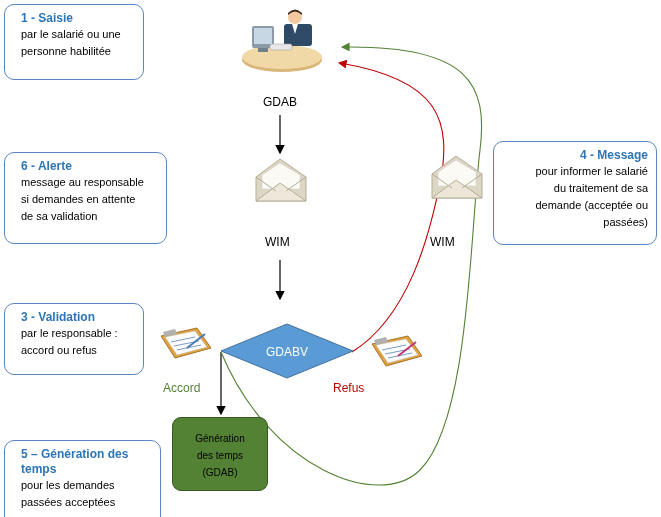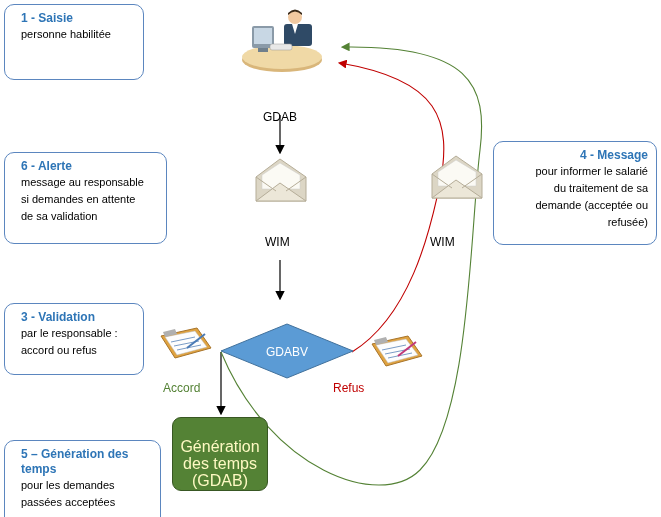--- a/index.html
+++ b/index.html
@@ -8,23 +8,23 @@
   .stage { position:absolute; left:0; top:0; width:661px; height:412px;border-radius:7px; }
   svg.wires { position:absolute; left:0; top:0; }
   .box { position:absolute; background:#ffffff; border:1px solid #5b86bf;
          border-radius:10px; box-sizing:border-box; padding:6px 8px 6px 16px; }
   .box .title { color:#2e75b6; font-weight:bold; font-size:12px; line-height:15px; }
   .box .desc { color:#000; font-size:11px; line-height:17px; }
   .lbl { position:absolute; font-size:12px; color:#000; }
   .accord { color:#548235; }
   .refus { color:#c00000; }
   .tdab { position:absolute; left:172px; top:417px; width:96px; height:74px;
-          background:#548235; border:1px solid #385723; border-radius:9px; color:#fef9c3;
-          font-size:16px; line-height:17px; text-align:center; box-sizing:border-box;
-          padding-top:20px; }
+          background:#548235; border:1px solid #385723; border-radius:9px; color:#000000;
+          font-size:10px; line-height:17px; text-align:center; box-sizing:border-box;
+          padding-top:12px; }
   .icon { position:absolute; }
 </style>
 </head>
 <body>
 
 <div class="stage">
 
   <svg class="wires" width="661" height="517">
     <defs>
       <marker id="ablk" markerWidth="8" markerHeight="8" refX="6" refY="4" orient="auto">
@@ -39,20 +39,21 @@
     </defs>
     <line x1="280" y1="115" x2="280" y2="152" stroke="#000" stroke-width="1.2" marker-end="url(#ablk)"></line>
     <line x1="280" y1="260" x2="280" y2="298" stroke="#000" stroke-width="1.2" marker-end="url(#ablk)"></line>
     <line x1="221" y1="352" x2="221" y2="413" stroke="#000" stroke-width="1.2" marker-end="url(#ablk)"></line>
     <path d="M352,352 C420,310 435,200 440,185 C452,120 440,80 340,63" fill="none" stroke="#c00000" stroke-width="1.1" marker-end="url(#ared)"></path>
     <path d="M221,352 C270,470 380,510 420,470 C470,420 470,230 480,150 C488,85 470,45 343,47" fill="none" stroke="#548235" stroke-width="1.1" marker-end="url(#agrn)"></path>
   </svg>
 
   <div class="box" style="left:4px; top:4px; width:140px; height:76px;">
     <div class="title">1 - Saisie</div>
+    <div class="desc">par le salarié ou une</div>
     <div class="desc">personne habilitée</div>
   </div>
 
   <div class="box" style="left:4px; top:152px; width:163px; height:92px;">
     <div class="title">6 - Alerte</div>
     <div class="desc">message au responsable</div>
     <div class="desc">si demandes en attente</div>
     <div class="desc">de sa validation</div>
   </div>
 
@@ -66,36 +67,36 @@
     <div class="title">5 – Génération des temps</div>
     <div class="desc">pour les demandes</div>
     <div class="desc">passées acceptées</div>
   </div>
 
   <div class="box" style="left:493px; top:141px; width:164px; height:104px;text-align:right;">
     <div class="title">4 - Message</div>
     <div class="desc">pour informer le salarié</div>
     <div class="desc">du traitement de sa</div>
     <div class="desc">demande (acceptée ou</div>
-    <div class="desc">refusée)</div>
+    <div class="desc">passées)</div>
   </div>
 
   <svg class="icon" style="left:240px; top:8px;" width="84" height="68" viewBox="0 0 84 68">
     <ellipse cx="42" cy="52" rx="40" ry="12" fill="#d9b67a"></ellipse>
     <ellipse cx="42" cy="49" rx="40" ry="12" fill="#f0d9a6"></ellipse>
     <rect x="12" y="18" width="22" height="22" rx="2" fill="#8a9aa8"></rect>
     <rect x="14" y="20" width="18" height="16" fill="#c8d7e4"></rect>
     <rect x="18" y="40" width="10" height="4" fill="#6f7f8c"></rect>
     <rect x="44" y="16" width="28" height="22" rx="3" fill="#2f4a66"></rect>
     <circle cx="55" cy="9" r="7" fill="#f2c9a0"></circle>
     <path d="M48,7 Q55,0 62,7 L62,5 Q55,-2 48,5 z" fill="#3a2a1a"></path>
     <path d="M52,16 L55,26 L58,16 z" fill="#ffffff"></path>
     <rect x="30" y="36" width="22" height="6" rx="2" fill="#e8e8e8" stroke="#999" stroke-width="0.5"></rect>
   </svg>
-  <div class="lbl" style="left:263px; top:95px;margin-top:15px;">GDAB</div>
+  <div class="lbl" style="left:263px; top:95px;">GDAB</div>
 
   <svg class="icon" style="left:252px; top:155px;" width="58" height="52" viewBox="0 0 58 52">
     <path d="M4,22 L28,4 L54,22 L54,46 L4,46 z" fill="#dcd6c5" stroke="#b5ad98" stroke-width="1"></path>
     <path d="M10,20 L28,8 L48,20 L48,34 L10,34 z" fill="#fbfaf4" stroke="#ccc" stroke-width="0.5"></path>
     <path d="M4,46 L28,28 L54,46 z" fill="#ece7d8" stroke="#b5ad98" stroke-width="1"></path>
     <path d="M4,22 L24,36 M54,22 L34,36" stroke="#b5ad98" stroke-width="1"></path>
   </svg>
   <div class="lbl" style="left:265px; top:235px;">WIM</div>
 
   <svg class="icon" style="left:428px; top:152px;" width="58" height="52" viewBox="0 0 58 52">

